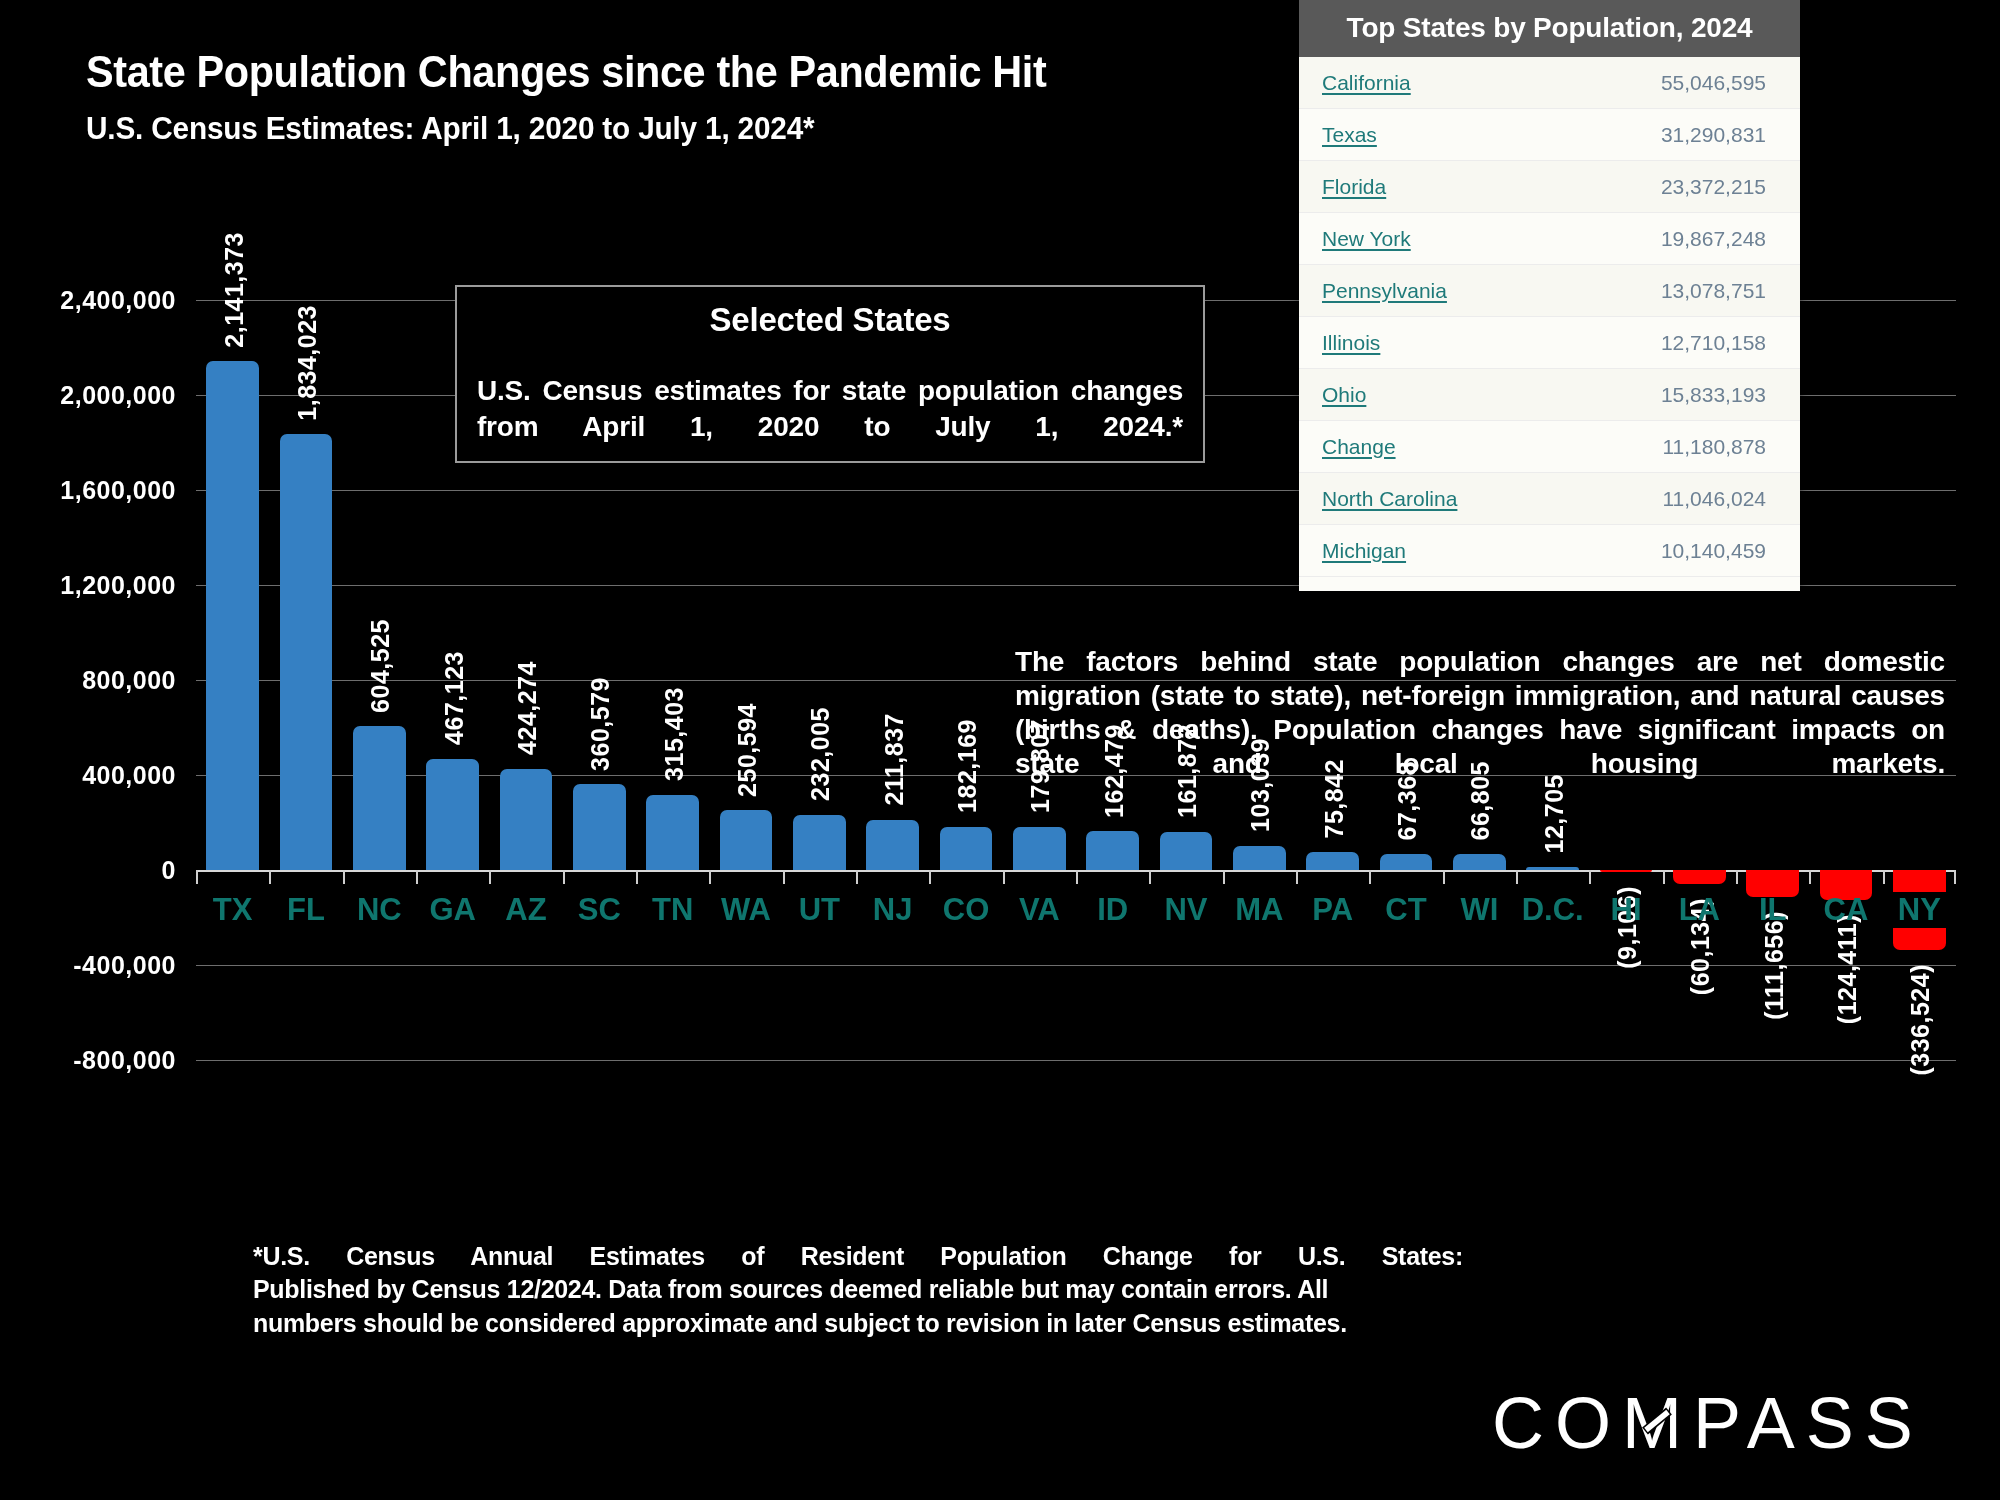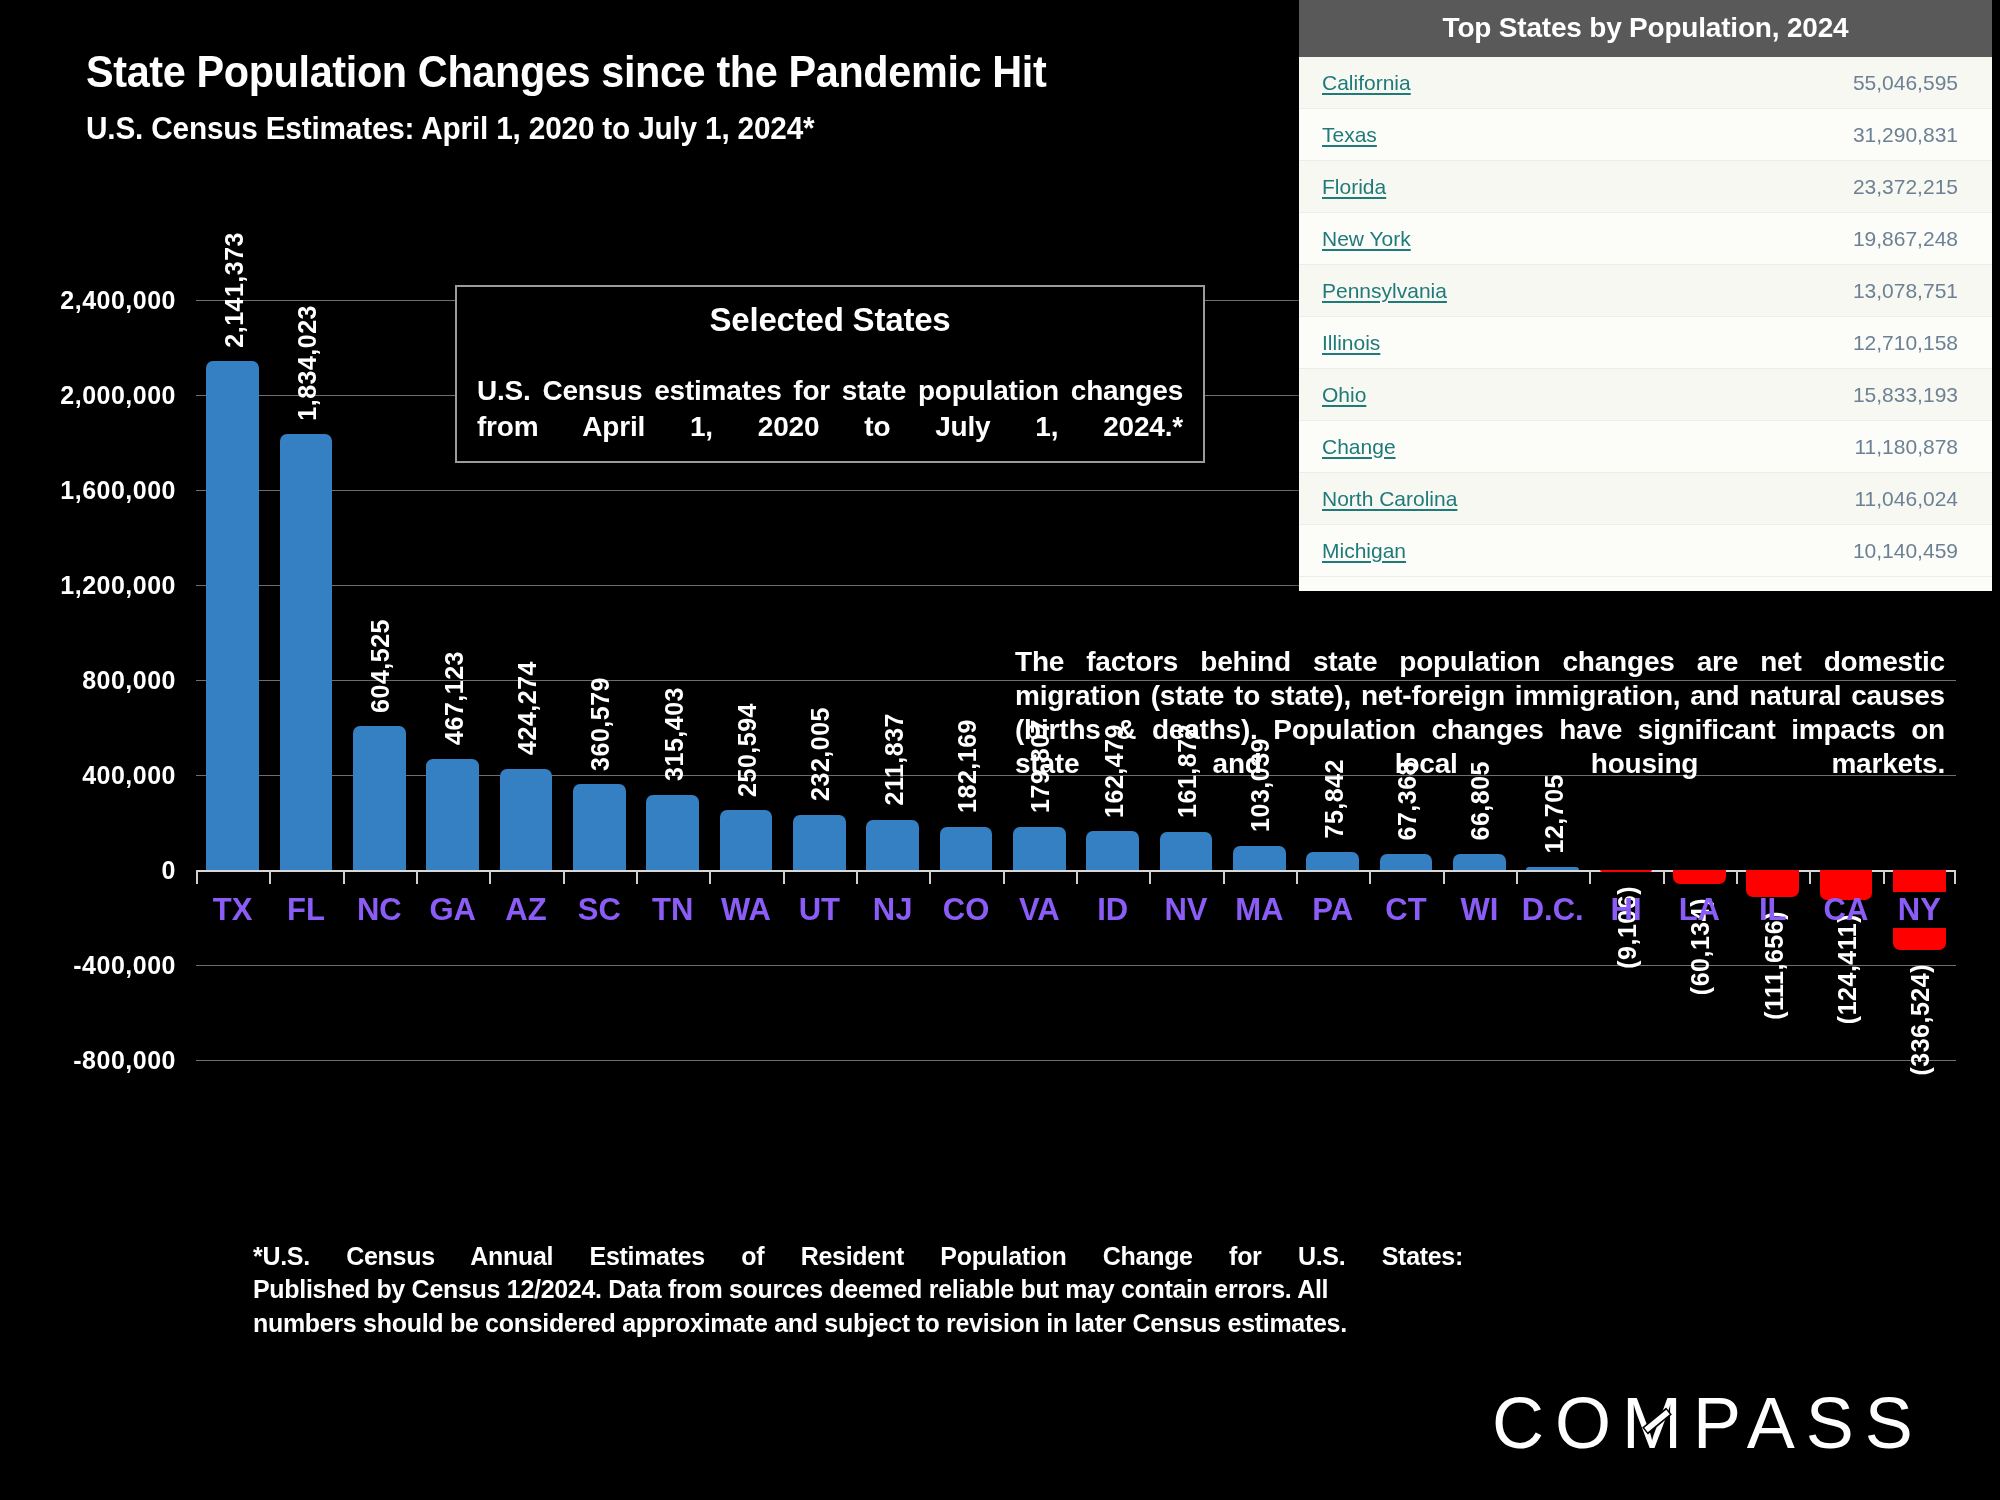--- a/index.html
+++ b/index.html
@@ -42,41 +42,41 @@
   .bar.neg{background:#FF0000;border-radius:0 0 7px 7px;}
 
   .vlabel{
     position:absolute;
     font-size:25px;font-weight:bold;color:#fff;white-space:nowrap;
     writing-mode:vertical-rl;transform:rotate(180deg);
     letter-spacing:0.5px;
   }
   .xlabel{
     position:absolute;text-align:center;
-    font-size:31px;font-weight:bold;color:#8b5cf6;white-space:nowrap;
+    font-size:31px;font-weight:bold;color:#0f766e;white-space:nowrap;
     transform:translateX(-50%);
   }
   .xlabel.boxed{background:#000;padding:0 16px;}
 
   
   #callout{
     position:absolute;left:455px;top:285px;width:750px;height:178px;
     background:#000;border:2px solid #9b9b9b;box-sizing:border-box;
     padding:14px 20px 0 20px;
   }
   #callout .ch{font-size:33px;font-weight:bold;text-align:center;letter-spacing:-0.2px;}
   #callout .cb{
     margin-top:34px;font-size:28px;font-weight:bold;
     text-align:justify;text-align-last:justify;line-height:1.28;
     letter-spacing:-0.2px;
   }
 
   
   #table{
-    position:absolute;left:1299px;top:0px;width:693px;
+    position:absolute;left:1299px;top:0px;width:501px;
     background:#fcfcf8;box-shadow:0 3px 10px rgba(0,0,0,.6);
   }
   #table .thead{
     background:#595959;color:#fff;text-align:center;
     font-size:28px;font-weight:bold;padding:12px 0 13px 0;letter-spacing:-0.2px;
   }
   #table .trow{
     display:flex;align-items:center;justify-content:space-between;
     height:52px;padding:0 34px 0 23px;box-sizing:border-box;
     border-bottom:1px solid #ececec;

